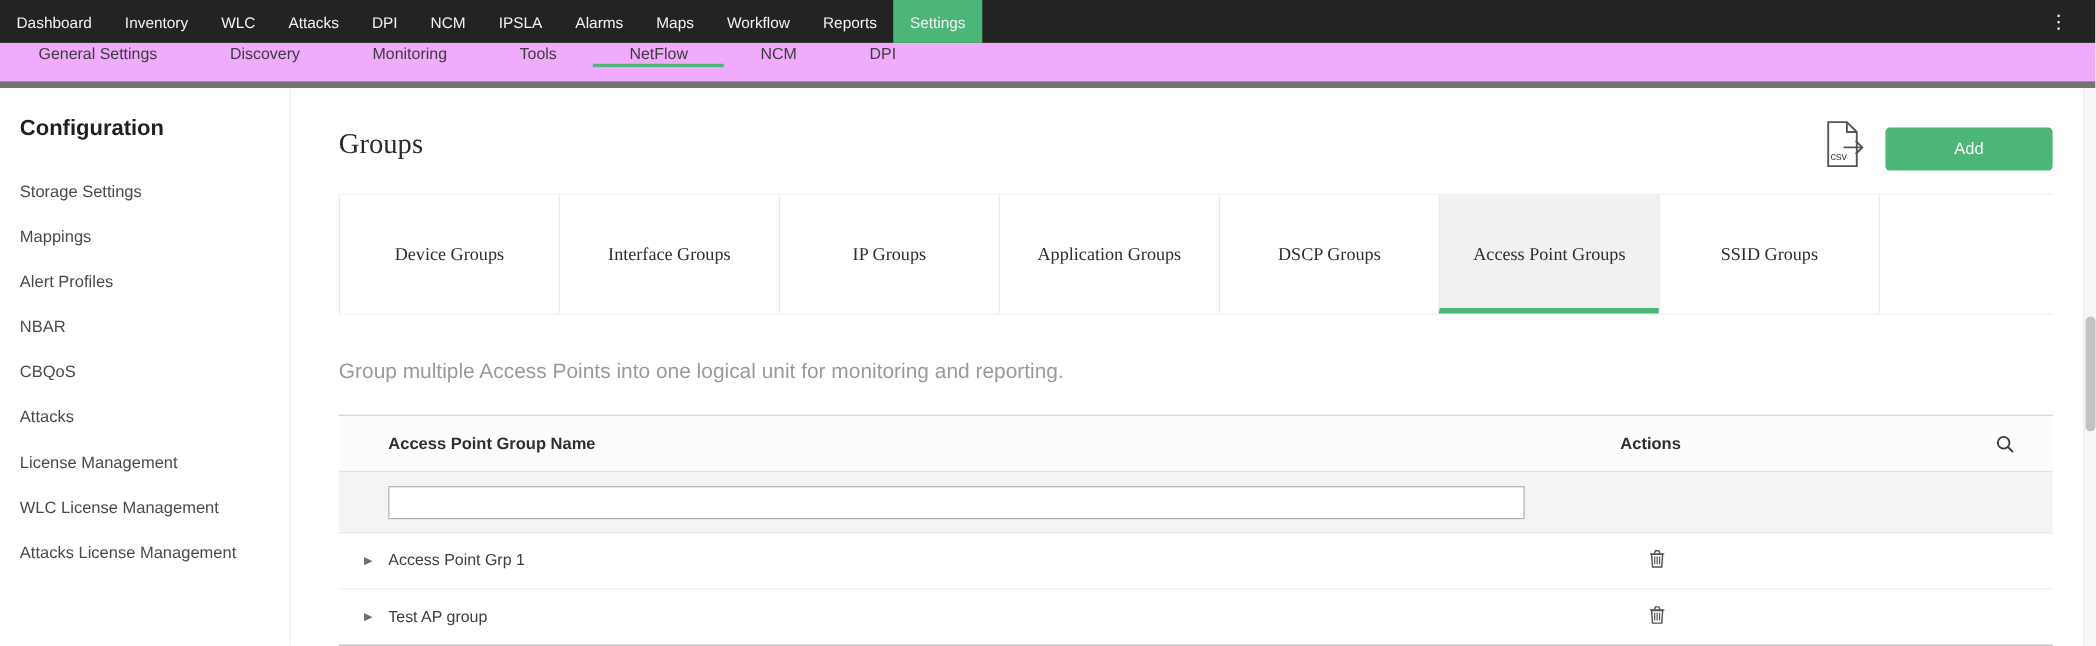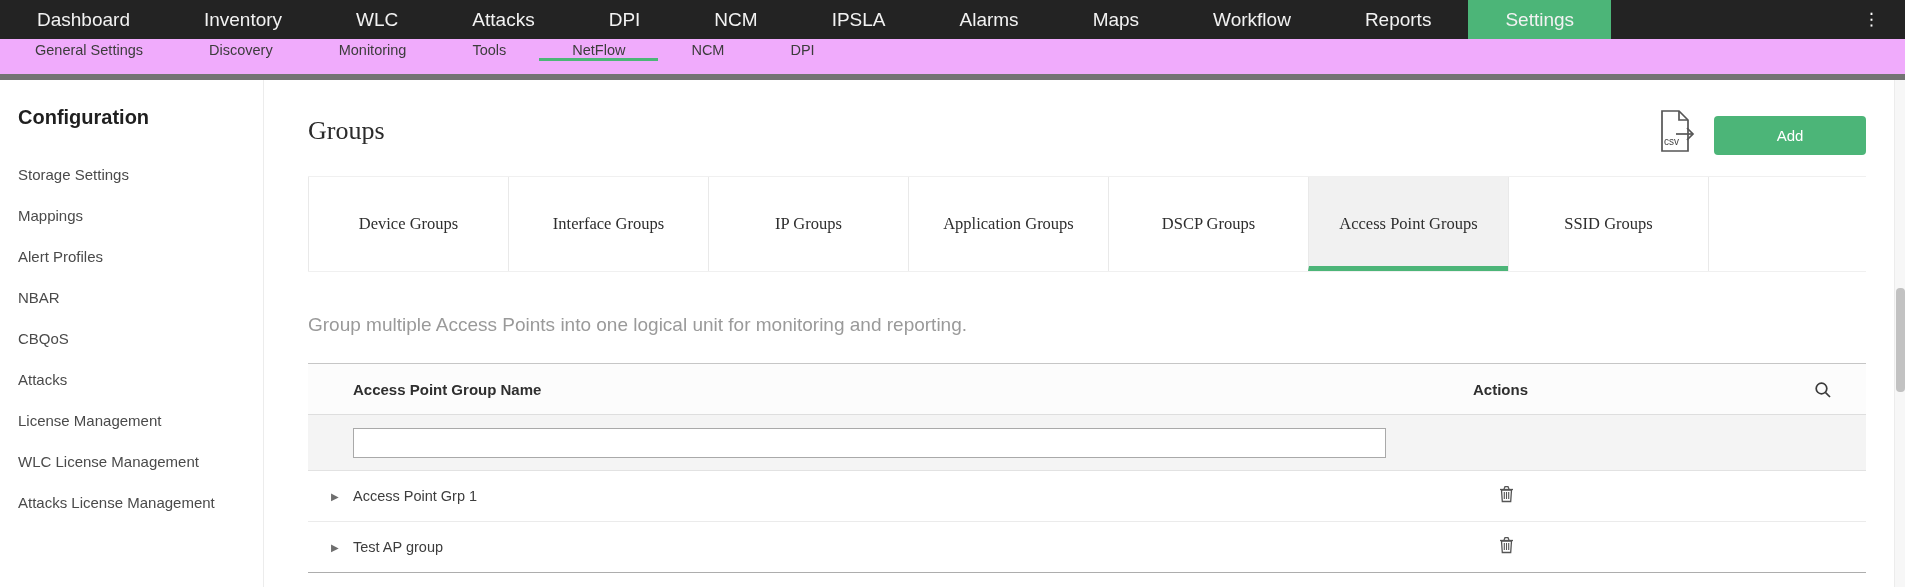--- a/index.html
+++ b/index.html
@@ -1,22 +1,22 @@
 <!DOCTYPE html>
 <html><head>
 <meta charset="utf-8">
 <style>
   * { margin:0; padding:0; box-sizing:border-box; }
   html,body { width:1905px; height:587px; overflow:hidden; background:#fff;
     font-family:"Liberation Sans", sans-serif; }
 
   
   .topnav { height:39px; background:#232323; display:flex; align-items:stretch; position:relative; }
-  .topnav-item { color:#f2f2f2; font-size:19px; display:flex; align-items:center;
-    padding:0 37px; cursor:pointer; white-space:nowrap; }
+  .topnav-item { color:#f2f2f2; font-size:14px; display:flex; align-items:center;
+    padding:0 15px; cursor:pointer; white-space:nowrap; }
   .topnav-item.active { background:#4cb578; }
   .kebab { position:absolute; right:25px; top:0; height:39px; display:flex; align-items:center;
     color:#fff; font-size:17px; letter-spacing:0; cursor:pointer; line-height:8px; }
 
   
   .subnav { height:41px; background:#f0abfc; display:flex; align-items:flex-start;
     border-bottom:6px solid #737373; padding-left:2px; }
   .subnav-item { color:#3c3c3c; font-size:14.5px; display:flex; align-items:center;
     padding:0 33px; cursor:pointer; border-bottom:3px solid transparent; padding-top:3px; }
   .subnav-item.active { border-bottom-color:#4cb578; }
@@ -33,21 +33,21 @@
   .main { position:absolute; left:265px; top:80px; width:1628px; height:507px; background:#fff;
     padding:0 27px 0 43px; }
   .main-header { display:flex; align-items:center; margin-top:30px; height:42px; }
   .page-title { font-family:"Liberation Serif", serif; font-size:26px; color:#2b2b2b; }
   .header-actions { margin-left:auto; display:flex; align-items:flex-end; }
   .csv-btn { cursor:pointer; margin-right:18px; display:flex; align-items:center; }
   .add-btn { width:152px; height:39px; background:#4cb578; color:#fff; border:none;
     border-radius:4px; font-size:15px; cursor:pointer; font-family:"Liberation Sans",sans-serif; }
 
   
-  .tabbar { display:flex; margin-top:24px; height:96px; border-top:1px solid #f0f0f0;
+  .tabbar { display:flex; margin-top:24px; height:110px; border-top:1px solid #f0f0f0;
     border-bottom:1px solid #f0f0f0; }
   .tab { width:200px; border-left:1px solid #e9e9e9; display:flex; align-items:center;
     justify-content:center; text-align:center; font-family:"Liberation Serif", serif;
     font-size:16.5px; color:#2e2e2e; cursor:pointer; padding:0 30px; line-height:1.45; }
   .tab:first-child { border-left:1px solid #e9e9e9; }
   .tab.active { background:#f1f1f1; border-bottom:5px solid #4cb578; padding-top:5px; }
   .tab-filler { flex:1; border-left:1px solid #e9e9e9; }
 
   .description { margin-top:42px; font-size:19px; color:#9a9a9a; }
 

